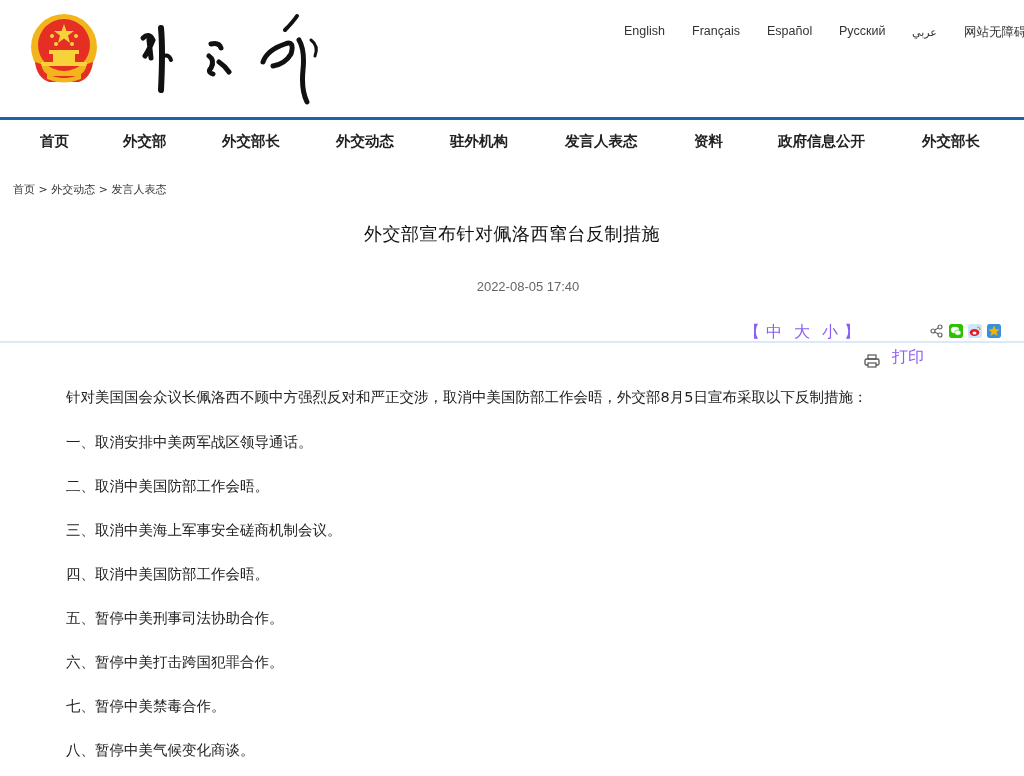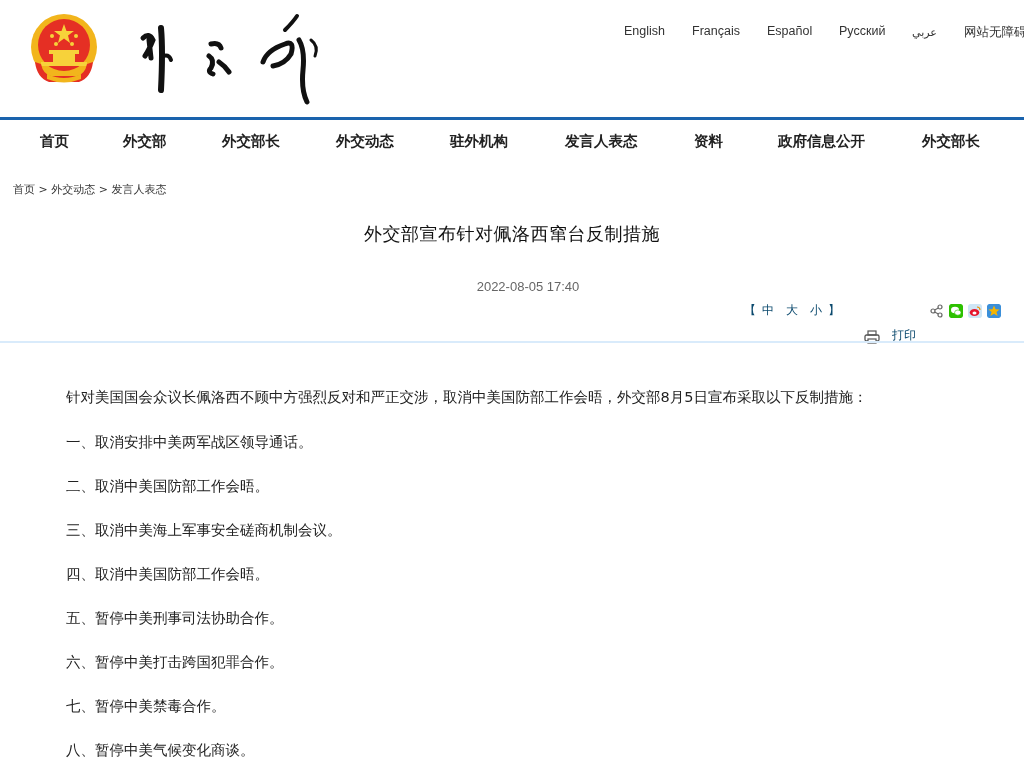--- a/index.html
+++ b/index.html
@@ -20,21 +20,21 @@
 
   .nav { position: absolute; left: 0; top: 117px; width: 1024px; height: 45px; border-top: 3px solid #1a63ad; }
   .nav-item { position: absolute; top: 12px; font-size: 14.5px; font-weight: bold; color: #222; cursor: pointer; white-space: nowrap; }
 
   .breadcrumb { position: absolute; left: 13px; top: 182px; font-size: 11px; color: #333; }
   .breadcrumb span { cursor: pointer; }
 
   .article-title { position: absolute; left: 0; top: 222px; width: 1024px; text-align: center; font-size: 18px; color: #111; letter-spacing: 0.5px; }
   .article-date { position: absolute; left: 0; top: 279px; width: 1024px; text-align: center; font-family: "Liberation Sans", sans-serif; font-size: 13px; color: #666; padding-left: 32px; }
 
-  .tools { position: absolute; top: 302px; right: 0; height: 18px; font-size: 12px; color: #0c4a6e; }
+  .tools { position: absolute; top: 322px; right: 0; height: 18px; font-size: 16px; color: #8b5cf6; }
   .fontsize { position: absolute; top: 0; white-space: nowrap; }
   .fontsize span { margin: 0 6px; cursor: pointer; }
   .print { position: absolute; top: 0; display: flex; align-items: flex-end; gap: 12px; cursor: pointer; margin-top: 25px; }
   .share-icon { position: absolute; top: 2px; }
   .social { position: absolute; top: 2px; width: 14px; height: 14px; border-radius: 2px; cursor: pointer; }
 
   .divider { position: absolute; left: 0; top: 341px; width: 1024px; height: 2px; background: #d9ebfb; }
 
   .content { position: absolute; left: 66px; top: 388px; width: 900px; font-size: 14.5px; color: #222; }
   .para { position: absolute; left: 0; white-space: nowrap; }

